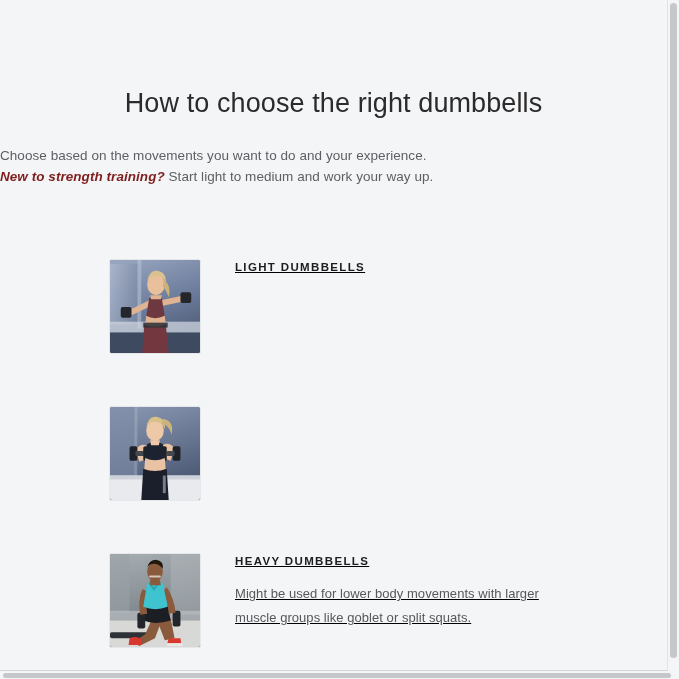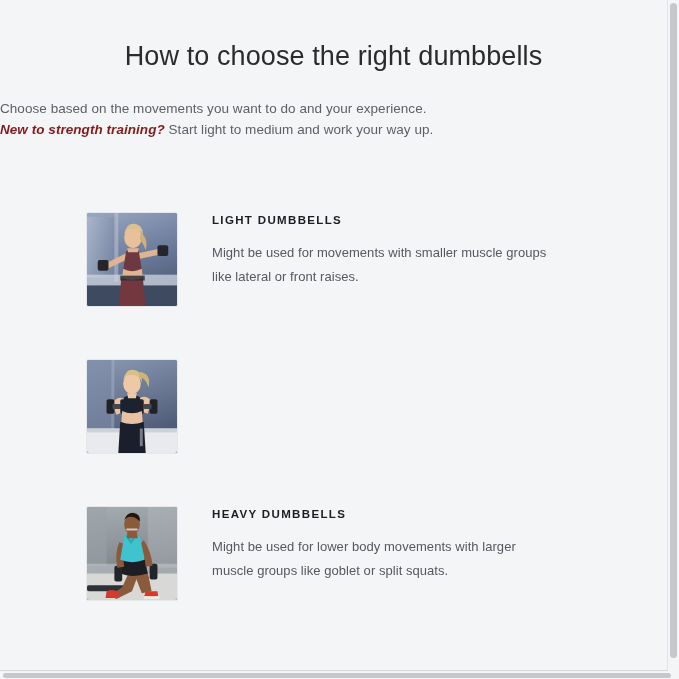--- a/index.html
+++ b/index.html
@@ -32,20 +32,21 @@
     background: #f4f5f7;
     box-sizing: border-box;
     border-right: 1px solid #e2e3e6;
     border-bottom: 1px solid #d5d6d9;
   }
 
   
   .header {
     padding-top: 40px;
     text-align: center;
+    margin-top: 47px;
   }
   .page-title {
     font-size: 27px;
     font-weight: 300;
     color: #2b2b2b;
     letter-spacing: 0.1px;
     line-height: 1.2;
     margin: 0;
   }
 
@@ -61,21 +62,22 @@
   }
   .subtitle-strong {
     font-weight: bold;
     color: #7f1d1d;
     font-style: italic;
   }
 
   
   .sections {
     margin-top: 72px;
-    padding-left: 86px;
+    padding-left: 109px;
+    text-decoration: underline;
   }
 
   .section-row {
     display: flex;
     align-items: flex-start;
     margin-bottom: 52px;
   }
 
   .thumb {
     flex: 0 0 auto;
@@ -202,21 +204,20 @@
             <rect x="34" y="64" width="25" height="5" fill="#2c2f36" opacity="0.85"></rect>
 
             <ellipse cx="47" cy="25" rx="9" ry="11" fill="#e8c09c"></ellipse>
             <path d="M38 22 Q40 10 48 11 Q58 12 57 24 Q56 16 47 16 Q40 16 38 22 Z" fill="#d9c28d"></path>
             <path d="M55 20 Q63 26 60 38 Q57 30 54 27 Z" fill="#cbb279"></path>
             <path d="M41 36 L53 36 L52 40 L42 40 Z" fill="#e0b492"></path>
           </svg>
         </div>
         <div class="section-text">
           <h2 class="section-heading">LIGHT DUMBBELLS</h2>
-          <p class="section-body">Might be used for movements with smaller muscle groups like lateral or front raises.</p>
         </div>
       </div>
 
       <div class="section-row">
         <div class="thumb">
           <svg viewBox="0 0 92 95" preserveAspectRatio="xMidYMid slice">
             <defs>
               <linearGradient id="g2" x1="0" y1="0" x2="0.3" y2="1">
                 <stop offset="0%" stop-color="#8b99b3"></stop>
                 <stop offset="60%" stop-color="#64728e"></stop>

